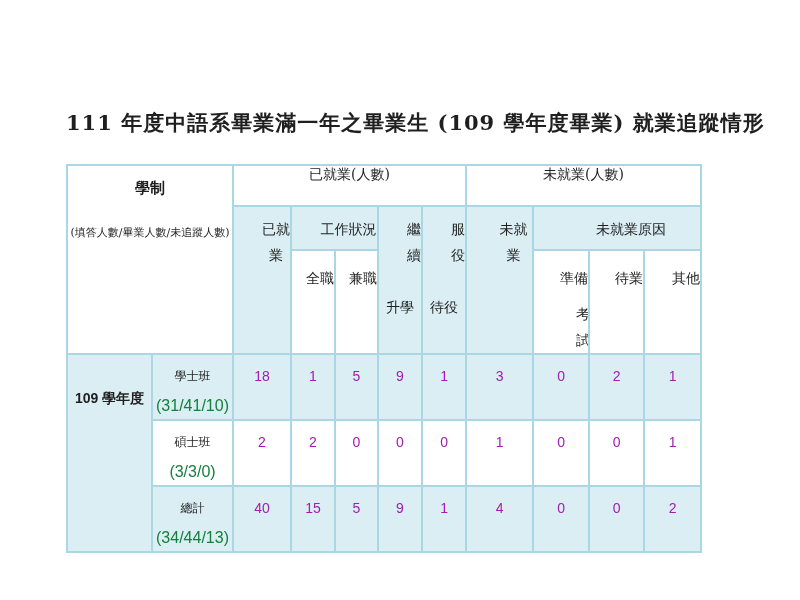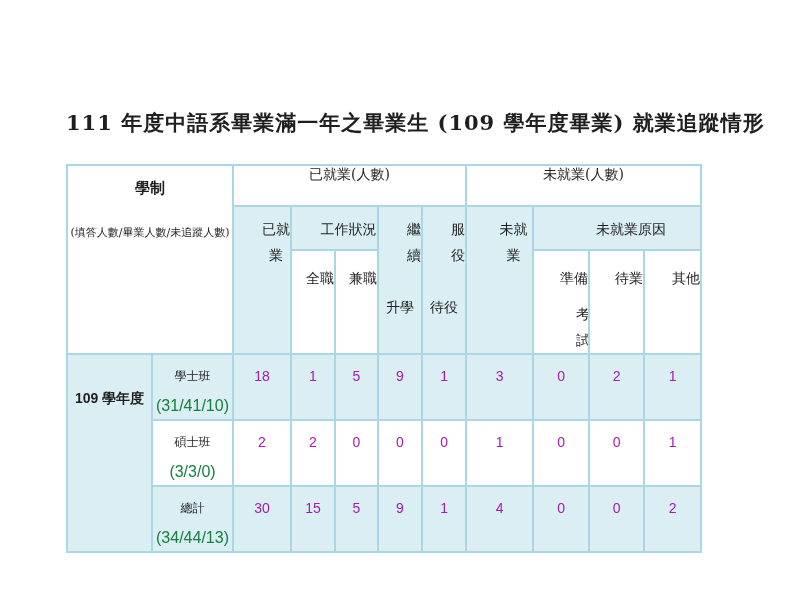--- a/index.html
+++ b/index.html
@@ -253,21 +253,21 @@
             <div>1</div>
           </td>
     </tr>
 
     <tr class="r-d3">
       <td class="blue rowlabel">
         <div class="lab">總計</div>
         <div class="cnt">(34/44/13)</div>
       </td>
       <td class="blue num">
-            <div>30</div>
+            <div>40</div>
           </td>
       <td class="blue num">
             <div>15</div>
           </td>
       <td class="blue num">
             <div>5</div>
           </td>
       <td class="blue num">
             <div>9</div>
           </td>

